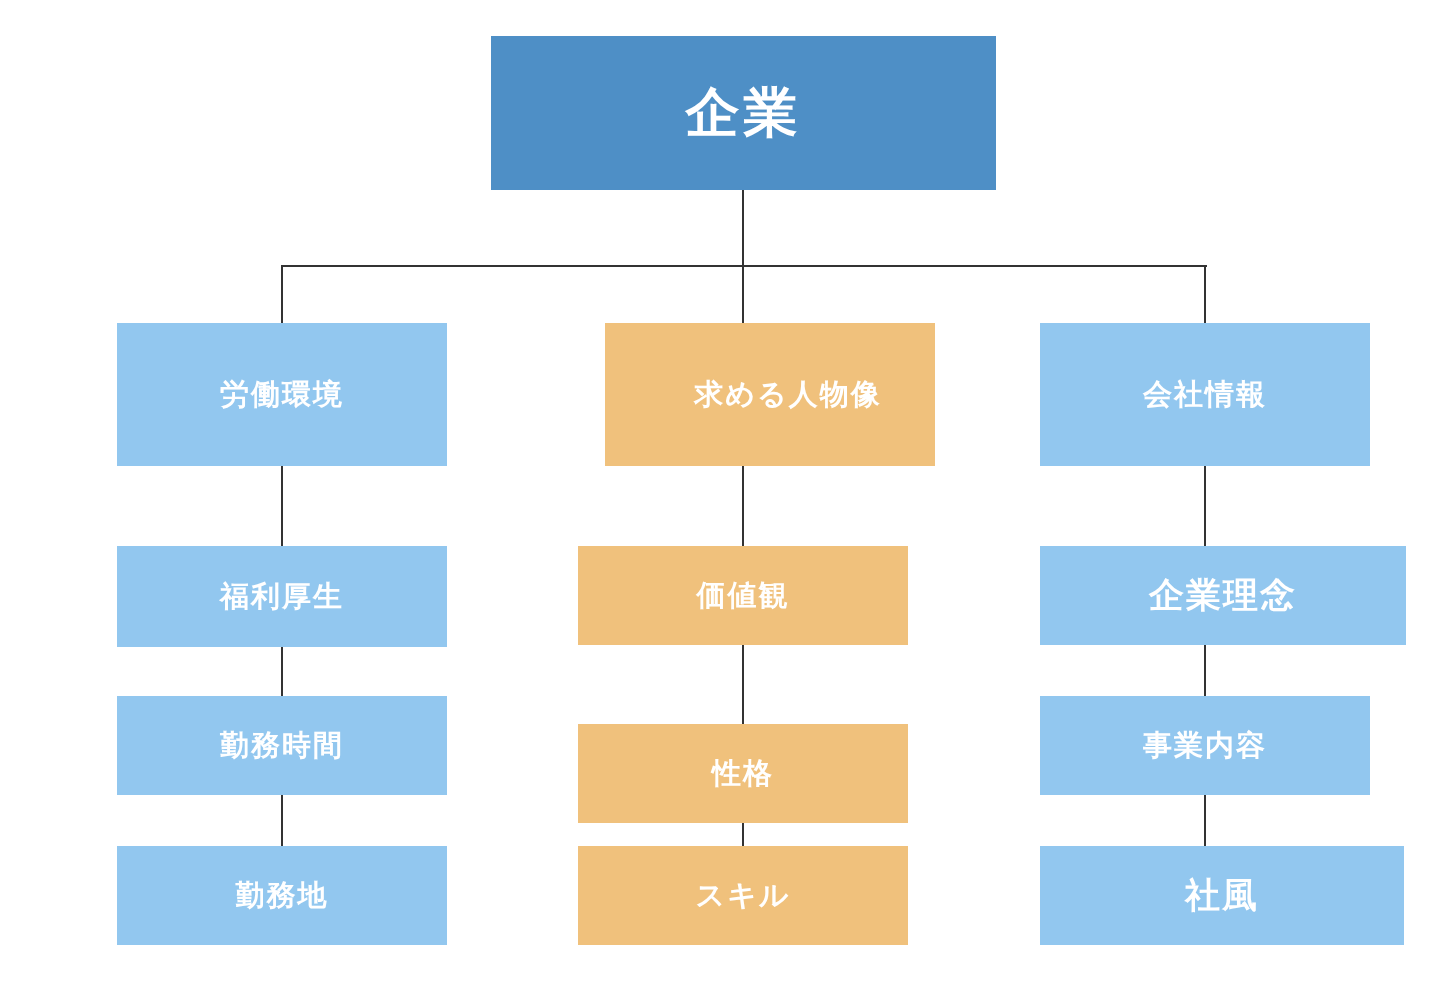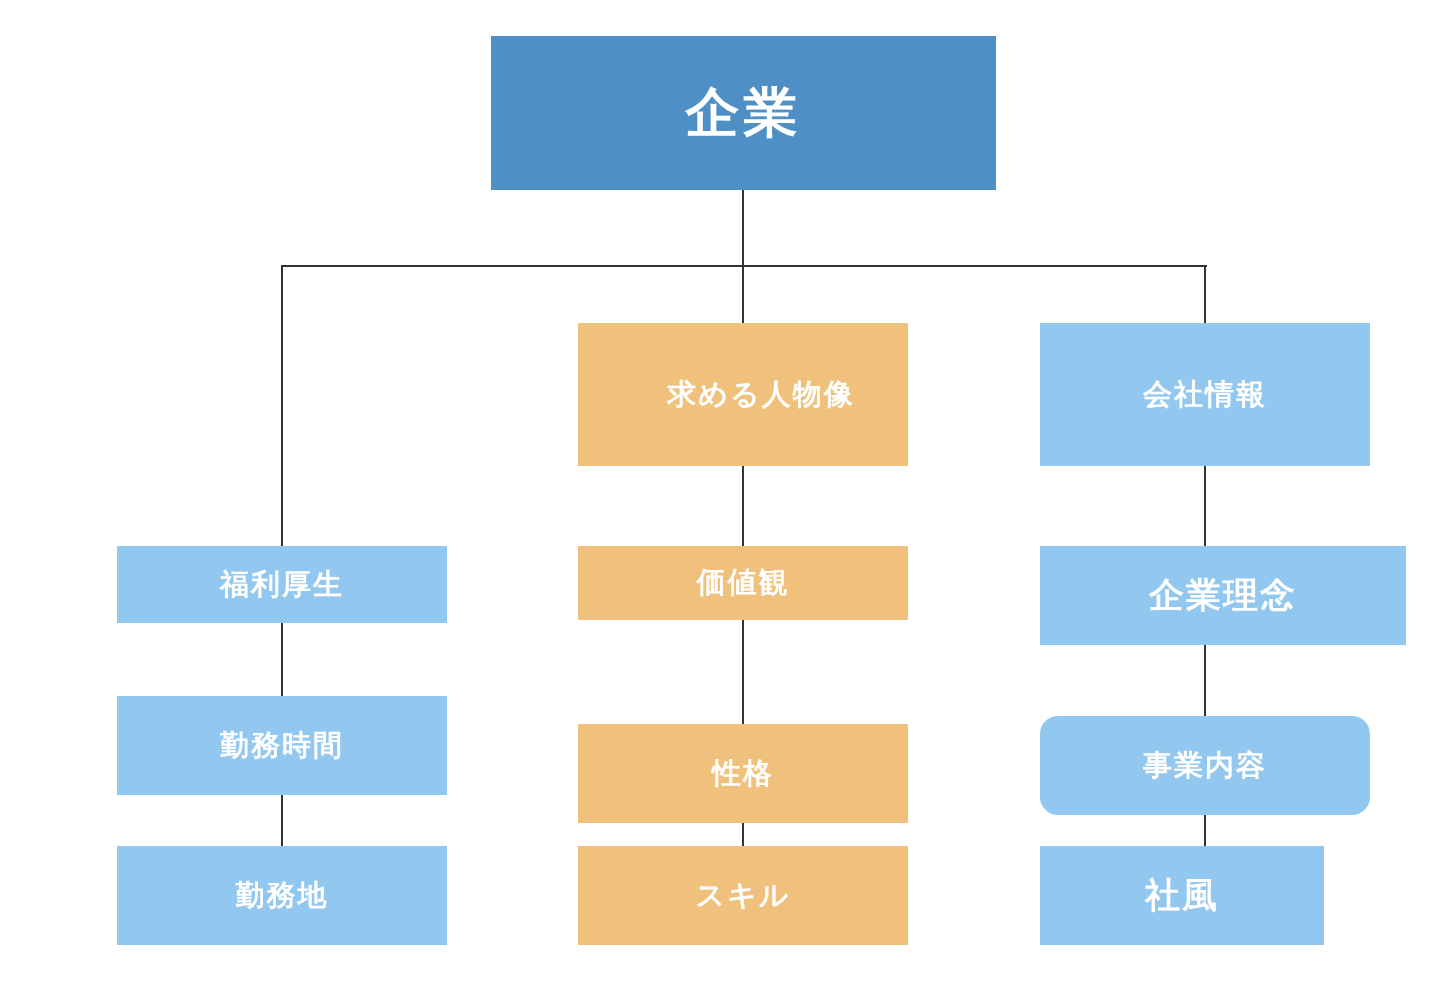--- a/index.html
+++ b/index.html
@@ -49,27 +49,28 @@
 
 <div class="canvas">
 
   <div class="line h" style="left:281px; top:265px; width:926px;"></div>
   <div class="line v" style="left:281px; top:265px; height:635px;"></div>
   <div class="line v" style="left:742px; top:190px; height:710px;"></div>
   <div class="line v" style="left:1204px; top:265px; height:635px;"></div>
 
   <div class="node root" style="left:491px; top:36px; width:505px; height:154px;">企業</div>
 
-  <div class="node blue child" style="left:117px; top:546px; width:330px; height:77px;">福利厚生</div>
+  <div class="node blue child" style="left:117px; top:323px; width:330px; height:143px;">労働環境</div>
+  <div class="node blue child" style="left:117px; top:546px; width:330px; height:101px;">福利厚生</div>
   <div class="node blue child" style="left:117px; top:696px; width:330px; height:99px;">勤務時間</div>
   <div class="node blue child" style="left:117px; top:846px; width:330px; height:99px;">勤務地</div>
 
-  <div class="node orange child" style="left:578px; top:323px; width:330px; height:143px;padding-left:36px;">求める人物像</div>
-  <div class="node orange child" style="left:578px; top:546px; width:330px; height:74px;">価値観</div>
+  <div class="node orange child" style="left:605px; top:323px; width:330px; height:143px;padding-left:36px;">求める人物像</div>
+  <div class="node orange child" style="left:578px; top:546px; width:330px; height:99px;">価値観</div>
   <div class="node orange child" style="left:578px; top:696px; width:330px; height:99px;margin-top:28px;">性格</div>
   <div class="node orange child" style="left:578px; top:846px; width:330px; height:99px;">スキル</div>
 
   <div class="node blue child" style="left:1040px; top:323px; width:330px; height:143px;">会社情報</div>
   <div class="node blue child lg" style="left:1040px; top:546px; width:366px; height:99px;">企業理念</div>
-  <div class="node blue child" style="left:1040px; top:716px; width:330px; height:99px;border-radius:18px;">事業内容</div>
-  <div class="node blue child lg" style="left:1040px; top:846px; width:284px; height:99px;">社風</div>
+  <div class="node blue child" style="left:1040px; top:696px; width:330px; height:99px;">事業内容</div>
+  <div class="node blue child lg" style="left:1040px; top:846px; width:364px; height:99px;">社風</div>
 
 </div>
 
 </body></html>

